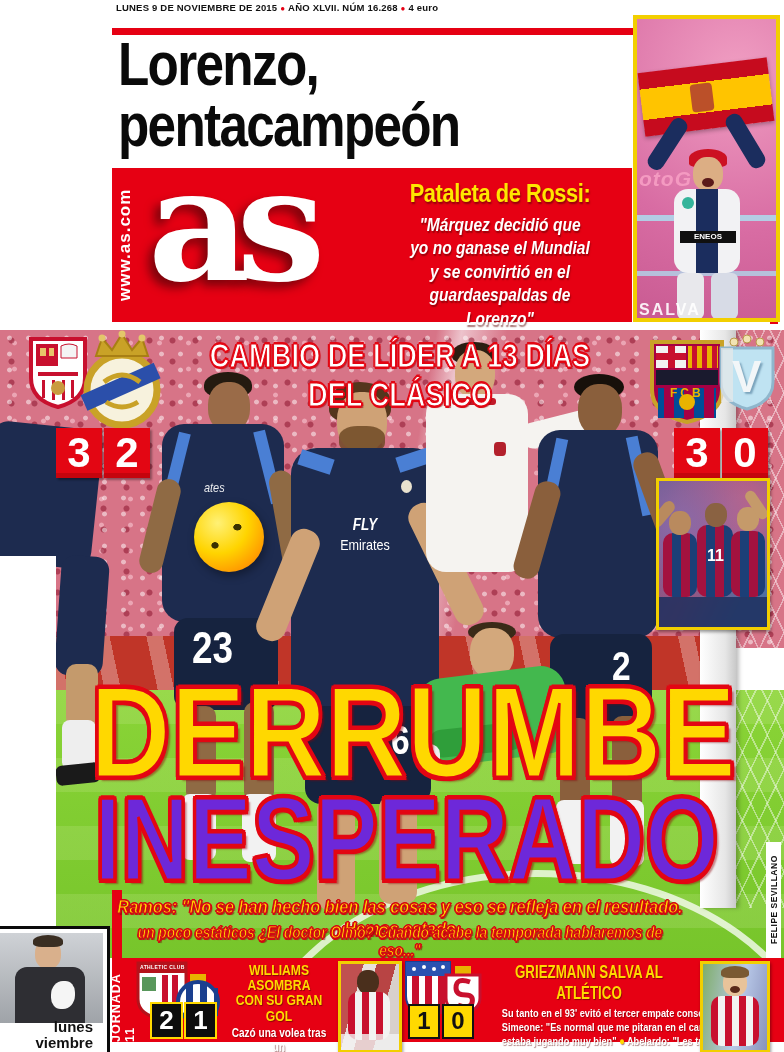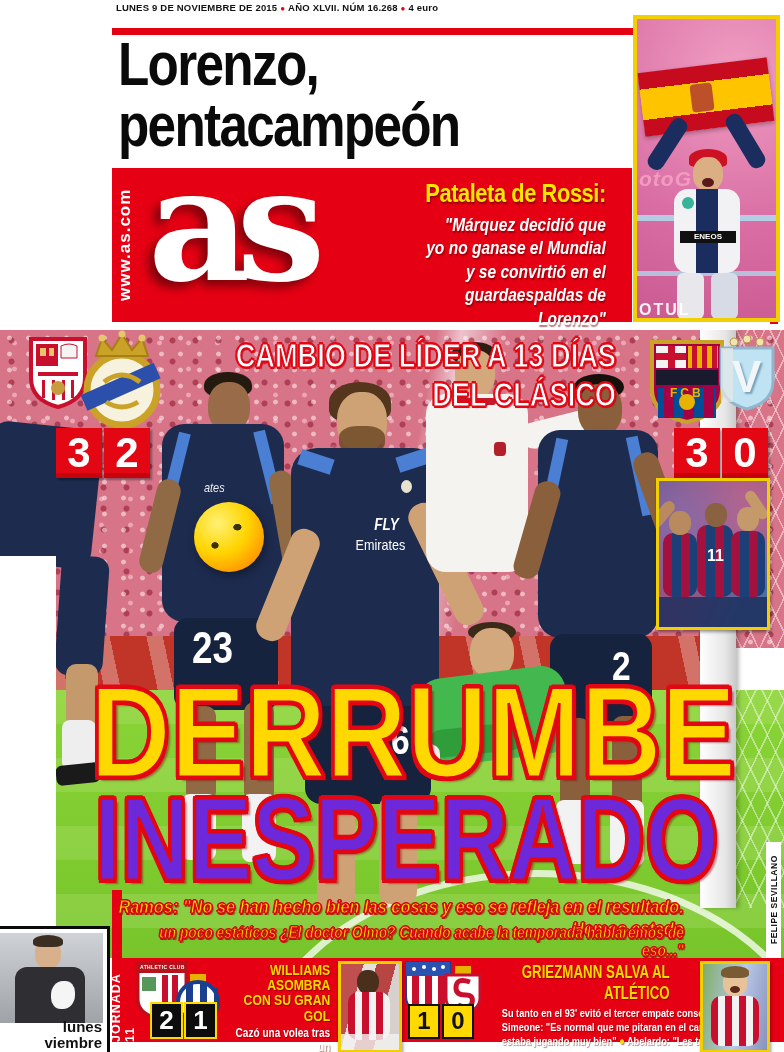--- a/index.html
+++ b/index.html
@@ -3,21 +3,21 @@
 <meta charset="utf-8">
 <style>
   html,body{margin:0;padding:0}
   body{width:784px;height:1052px;position:relative;background:#fff;overflow:hidden;
        font-family:"Liberation Sans",sans-serif;-webkit-font-smoothing:antialiased}
   .abs{position:absolute}
   .b{font-weight:bold}
   .i{font-style:italic}
   .w{color:#fff}
   .y{color:#ffd900}
-  .ctr{text-align:right}
+  .ctr{text-align:center}
   .cond{display:block;transform:scaleX(.84);transform-origin:center}
   .condL{display:inline-block;transform:scaleX(.84);transform-origin:left center}
   .vtx{writing-mode:vertical-rl;transform:rotate(180deg);display:flex;align-items:center;justify-content:center}
   .stroke-big{-webkit-text-stroke:3px #e30613;
     text-shadow:3px 0 0 #e30613,-3px 0 0 #e30613,0 3px 0 #e30613,0 -3px 0 #e30613,
     2.5px 2.5px 0 #e30613,-2.5px 2.5px 0 #e30613,2.5px -2.5px 0 #e30613,-2.5px -2.5px 0 #e30613,5px 4px 2px rgba(140,0,10,.45)}
   .stroke-sm{-webkit-text-stroke:1.2px #e30613;
     text-shadow:2px 0 0 #e30613,-2px 0 0 #e30613,0 2px 0 #e30613,0 -2px 0 #e30613,2px 2px 1px rgba(150,0,10,.6)}
   .stroke-q{-webkit-text-stroke:1px #d40613;
     text-shadow:1.5px 0 0 #d40613,-1.5px 0 0 #d40613,0 1.5px 0 #d40613,0 -1.5px 0 #d40613,2px 2px 1px rgba(120,0,10,.55)}
@@ -77,21 +77,21 @@
   <div class="abs" style="left:56px;top:138px;width:30px;height:34px;background:#dcae84;border-radius:45%"></div>
   <div class="abs" style="left:65px;top:159px;width:12px;height:9px;background:#5a1a1a;border-radius:50%"></div>
   <div class="abs" style="left:37px;top:170px;width:66px;height:84px;background:#f2f2f4;border-radius:14px"></div>
   <div class="abs" style="left:59px;top:170px;width:22px;height:84px;background:#1b2d5e"></div>
   <div class="abs" style="left:45px;top:178px;width:12px;height:12px;background:#35b49a;border-radius:50%"></div>
   <div class="abs" style="left:43px;top:212px;width:56px;height:12px;background:#101010;color:#fff;font-size:8px;font-weight:bold;text-align:center;line-height:12px">
     <span>ENEOS</span>
   </div>
   <div class="abs" style="left:40px;top:254px;width:27px;height:46px;background:#e8e8ec;border-radius:6px"></div>
   <div class="abs" style="left:74px;top:254px;width:27px;height:46px;background:#d7dbe6;border-radius:6px"></div>
-  <div class="abs b" style="left:2px;top:282px;color:rgba(255,255,255,.9);font-size:16px;letter-spacing:2px">OTUL</div>
+  <div class="abs b" style="left:2px;top:282px;color:rgba(255,255,255,.9);font-size:16px;letter-spacing:2px">SALVA</div>
 </div>
 
 <div class="abs" style="left:112px;top:168px;width:520px;height:154px;background:#e60013">
   <div class="abs vtx w b" style="left:0;top:0;width:25px;height:154px;font-size:17px;letter-spacing:1px">
     <span>www.as.com</span>
   </div>
   <div class="abs" style="left:36px;top:-38px;font-family:'DejaVu Serif',serif;font-weight:bold;font-size:158px;color:#fff;
               letter-spacing:-14px;line-height:1.2;text-shadow:-6px 6px 10px rgba(40,5,5,.55)">
     <span>as</span>
   </div>
@@ -420,17 +420,17 @@
   </div>
 </div>
 
 <div class="abs" style="left:-8px;top:926px;width:112px;height:123px;background:#fff;border:3px solid #0a0a0a">
   <div class="abs" style="left:4px;top:4px;width:104px;height:90px;background:linear-gradient(#cfd2d6,#9fa3a8)">
     <div class="abs" style="left:36px;top:6px;width:26px;height:30px;background:#d9b08c;border-radius:45%"></div>
     <div class="abs" style="left:34px;top:2px;width:30px;height:12px;background:#3a2e22;border-radius:50% 50% 30% 30%"></div>
     <div class="abs" style="left:16px;top:34px;width:70px;height:56px;background:#2e2e33;border-radius:12px 12px 0 0"></div>
     <div class="abs" style="left:52px;top:48px;width:24px;height:28px;background:#f5f5f5;border-radius:50% 40% 50% 40%"></div>
   </div>
-  <div class="abs" style="right:5px;bottom:2px;text-align:right;font-size:15px;font-weight:bold;color:#111;line-height:1.02">
+  <div class="abs" style="right:14px;bottom:2px;text-align:right;font-size:15px;font-weight:bold;color:#111;line-height:1.02">
     <div>lunes</div>
     <div>viembre</div>
   </div>
 </div>
 
 </body></html>

